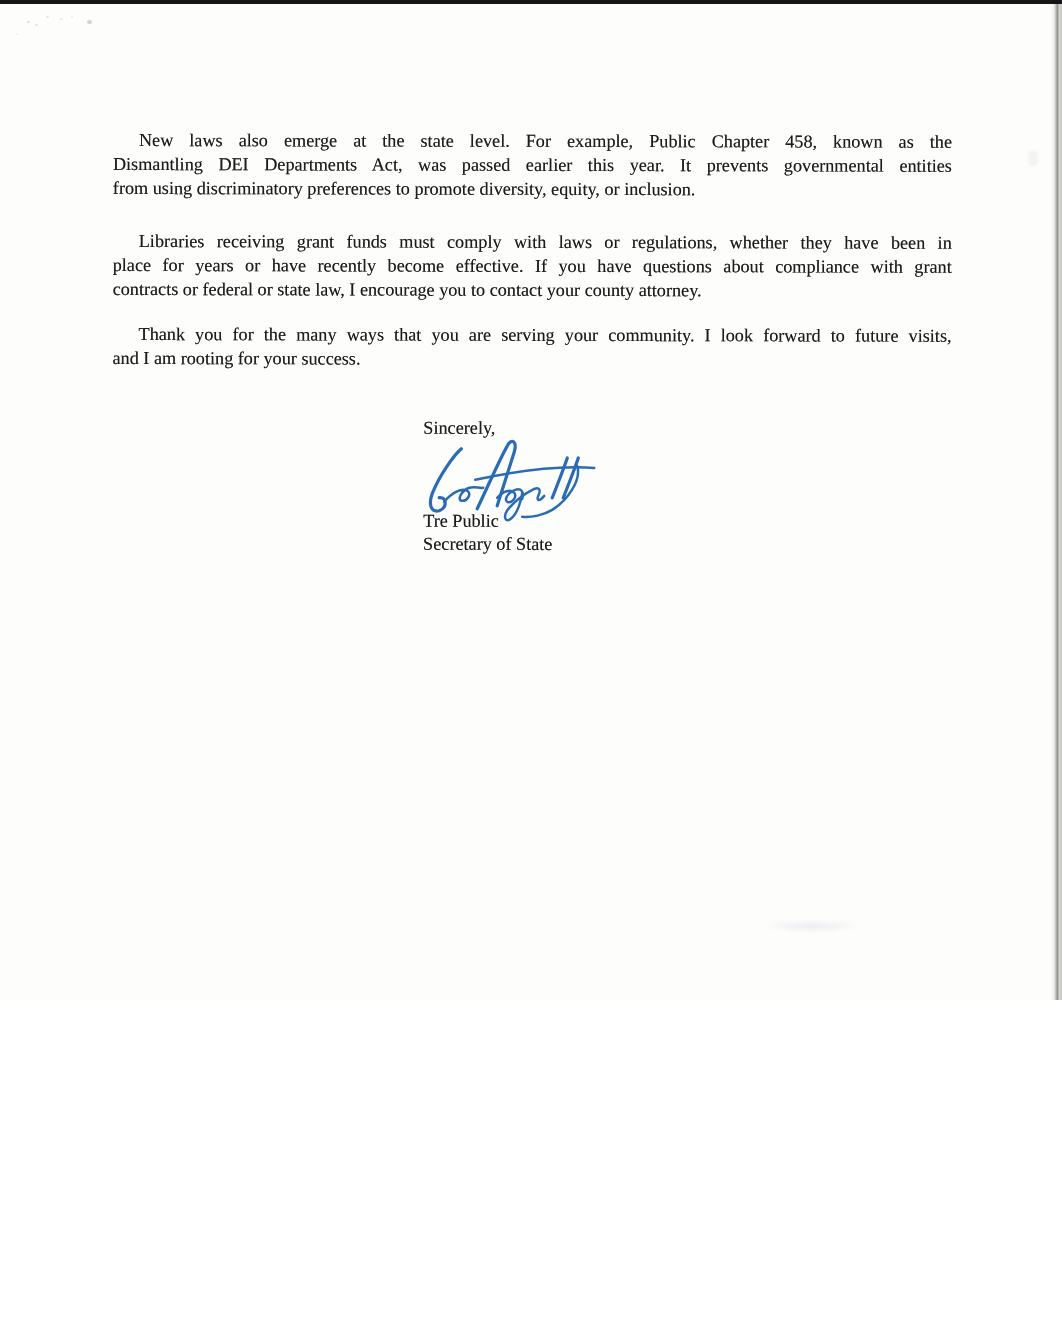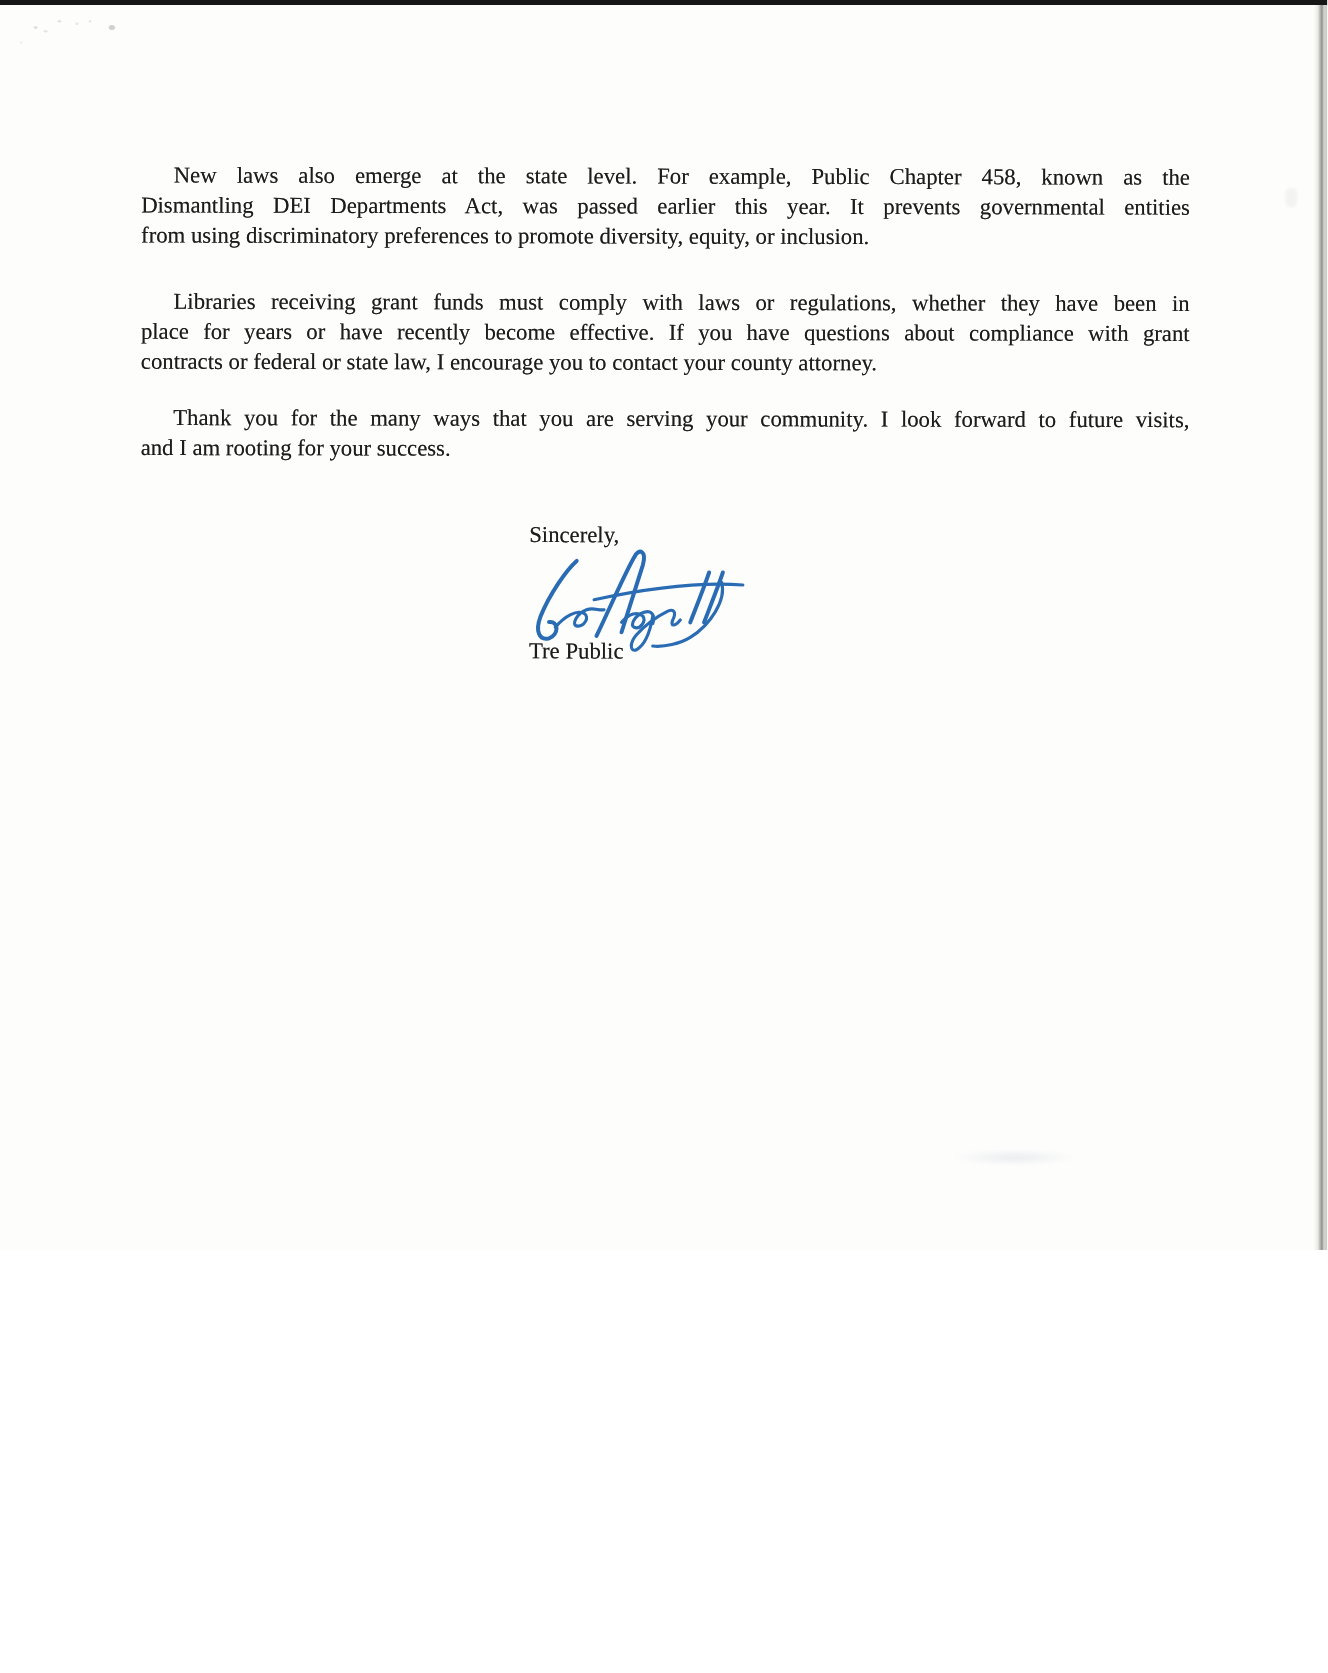--- a/index.html
+++ b/index.html
@@ -151,17 +151,18 @@
         <path class="thin" d="M80,60 C86,53 93,51 97,55 C100,59 95,66 90,64 C87,62 90,55 98,52 C104,50 107,54 105,61"></path>
         <path class="thin" d="M105,55 C103,67 99,78 92,82 C87,84 86,77 92,70 C99,62 109,55 117,51 C122,49 124,52 121,58 C119,63 122,64 127,58"></path>
         <path class="thick" d="M135,60 C140,47 146,32 150,20"></path>
         <path class="thick" d="M146,60 C151,47 157,32 161,20"></path>
         <path class="thin" d="M58,42 C95,34 138,27 177,30"></path>
         <path class="thin" d="M160,28 C164,42 151,62 135,72 C127,77 114,80 105,79"></path>
       </svg>
 
       <div class="signer-block">
         <div class="ln">Tre Public</div>
+        <div class="ln">Secretary of State</div>
       </div>
     </div>
 
   </main>
 </div>
 
 </body></html>

